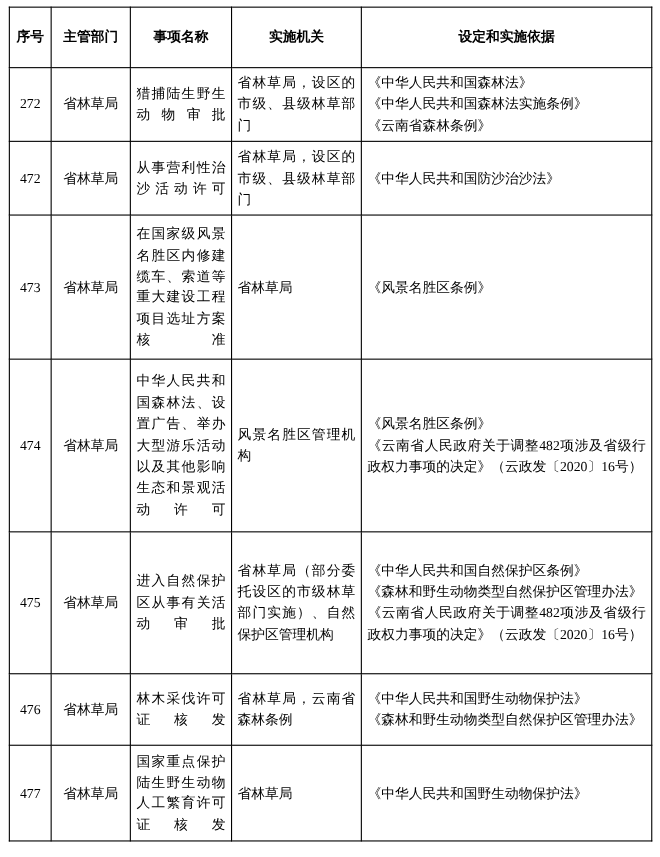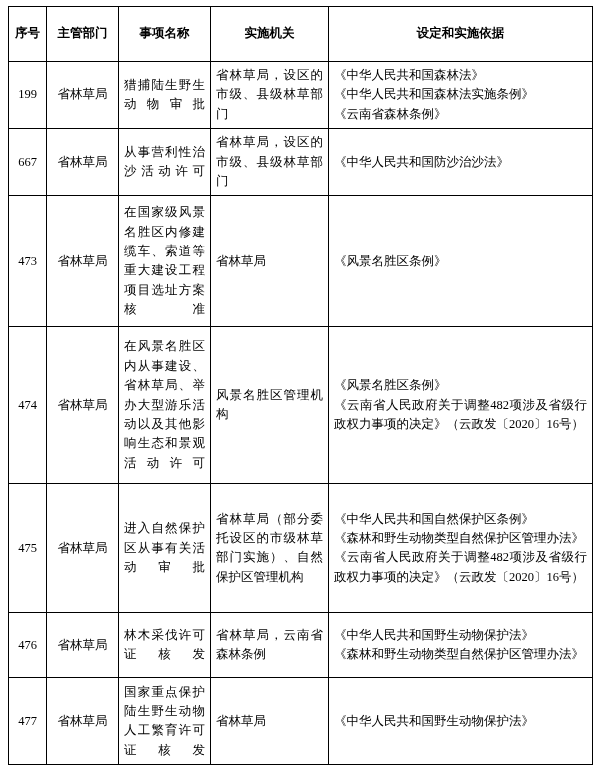--- a/index.html
+++ b/index.html
@@ -104,34 +104,34 @@
       <tr>
         <th class="th-seq">序号</th>
         <th>主管部门</th>
         <th>事项名称</th>
         <th>实施机关</th>
         <th>设定和实施依据</th>
       </tr>
     </thead>
     <tbody>
       <tr class="r471">
-        <td class="seq">199</td>
+        <td class="seq">272</td>
         <td class="dept">省林草局</td>
         <td class="item">
             <span class="item-text">猎捕陆生野生动物审批</span>
           </td>
         <td class="org">省林草局，设区的市级、县级林草部门</td>
         <td class="basis">
           <span class="basis-line">《中华人民共和国森林法》</span>
           <span class="basis-line">《中华人民共和国森林法实施条例》</span>
           <span class="basis-line">《云南省森林条例》</span>
         </td>
       </tr>
       <tr class="r472">
-        <td class="seq">667</td>
+        <td class="seq">472</td>
         <td class="dept">省林草局</td>
         <td class="item">
             <span class="item-text">从事营利性治沙活动许可</span>
           </td>
         <td class="org">省林草局，设区的市级、县级林草部门</td>
         <td class="basis">
           <span class="basis-line">《中华人民共和国防沙治沙法》</span>
         </td>
       </tr>
       <tr class="r473">
@@ -142,21 +142,21 @@
           </td>
         <td class="org">省林草局</td>
         <td class="basis">
           <span class="basis-line">《风景名胜区条例》</span>
         </td>
       </tr>
       <tr class="r474">
         <td class="seq">474</td>
         <td class="dept">省林草局</td>
         <td class="item">
-            <span class="item-text">在风景名胜区内从事建设、省林草局、举办大型游乐活动以及其他影响生态和景观活动许可</span>
+            <span class="item-text">中华人民共和国森林法、设置广告、举办大型游乐活动以及其他影响生态和景观活动许可</span>
           </td>
         <td class="org">风景名胜区管理机构</td>
         <td class="basis">
           <span class="basis-line">《风景名胜区条例》</span>
           <span class="basis-line">《云南省人民政府关于调整482项涉及省级行政权力事项的决定》（云政发〔2020〕16号）</span>
         </td>
       </tr>
       <tr class="r475">
         <td class="seq">475</td>
         <td class="dept">省林草局</td>

